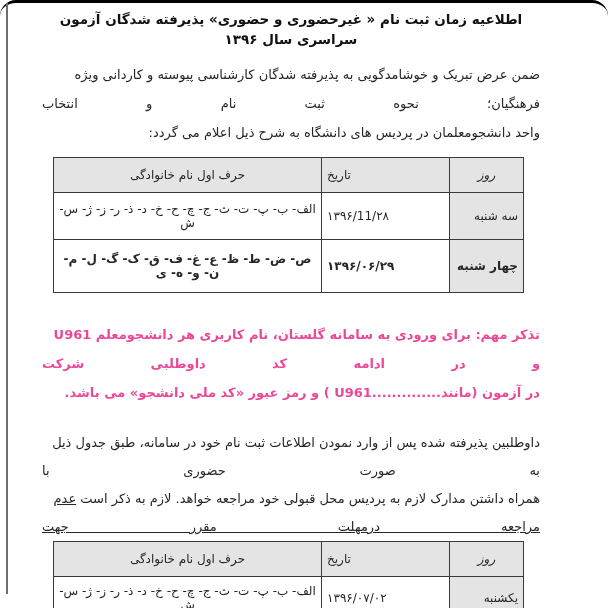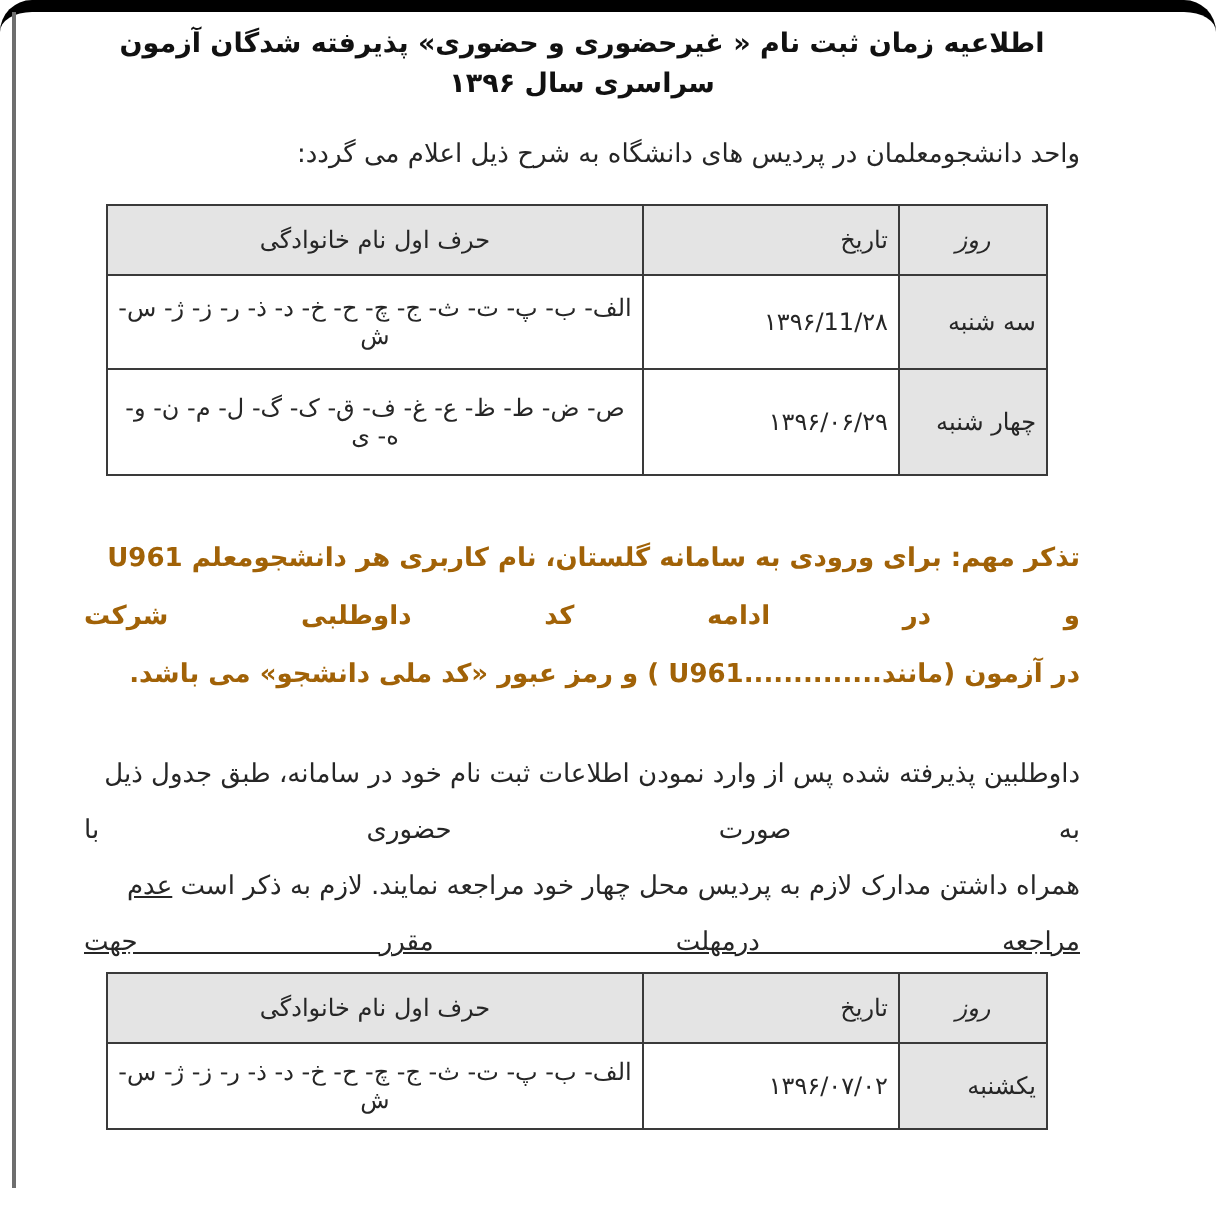--- a/index.html
+++ b/index.html
@@ -10,21 +10,21 @@
     color:#262626;
     overflow:hidden;
     direction:rtl;
   }
   .page{
     position:relative;
     width:608px;height:594px;
     box-sizing:border-box;
     padding:6px 68px 0 42px;
     background:#ffffff;
-    border-top:6px solid #000000;
+    border-top:3px solid #000000;
     border-radius:16px;
   }
   .page-edge{
     position:absolute;
     top:0;bottom:0;
     left:6px;
     width:2px;
     background:#6e6e6e;
   }
   .title{
@@ -33,57 +33,58 @@
     font-weight:bold;
     text-align:center;
     line-height:20px;
     color:#111111;
   }
   .para{margin:0;font-size:13px;line-height:29px;}
   .para .line{display:block;text-align:right;}
   .just{text-align:justify;text-align-last:justify;}
   .lastline{text-align:right;}
   .intro{margin-top:11px;}
-  .note{margin-top:27px;font-weight:bold;color:#a16207;}
+  .note{margin-top:27px;font-weight:bold;color:#ec4899;}
   .para2{margin-top:22px;line-height:28px;}
   .b{font-weight:bold;}
   .u{text-decoration:underline;}
   table.grid{
     border-collapse:collapse;
     table-layout:fixed;
     width:437px;
     margin:10px 16px 0 0;
     font-size:12px;
   }
   table.grid.t2{margin-top:0;}
   table.grid th, table.grid td{
     border:1px solid #3a3a3a;
     padding:2px 5px;
     vertical-align:middle;
     font-weight:normal;
   }
   .shade{background:#e4e4e4;}
   .c-day{width:63px;text-align:right;}
   th.c-day{text-align:center;font-style:italic;}
-  .c-date{width:117px;text-align:right;}
+  .c-date{width:117px;text-align:left;}
   .c-letters{width:257px;text-align:center;}
   tr.hrow th{height:30px;margin-left:15px;}
   tr.h42 td{height:42px;}
-  tr.h48 td{height:48px;}
+  tr.h48 td{height:48px;font-weight:bold;}
   tr.h38 td{height:38px;}
 </style>
 </head>
 <body>
 
 <div class="page">
   <div class="page-edge"></div>
 
   <h1 class="title">اطلاعیه زمان ثبت نام « غیرحضوری و حضوری» پذیرفته شدگان آزمون سراسری سال ۱۳۹۶</h1>
 
   <p class="para intro">
+    <span class="line just">ضمن عرض تبریک و خوشامدگویی به پذیرفته شدگان کارشناسی پیوسته و کاردانی ویژه فرهنگیان؛ نحوه ثبت نام و انتخاب</span>
     <span class="line lastline">واحد دانشجومعلمان در پردیس های دانشگاه به شرح ذیل اعلام می گردد:</span>
   </p>
 
   <table class="grid t1">
     <tbody>
         <tr class="hrow">
       <th class="c-day shade">روز</th>
       <th class="c-date shade">تاریخ</th>
       <th class="c-letters shade">حرف اول نام خانوادگی</th>
     </tr>
@@ -100,21 +101,21 @@
   </tbody>
     </table>
 
   <p class="para note">
     <span class="line just">تذکر مهم: برای ورودی به سامانه گلستان، نام کاربری هر دانشجومعلم U961 و در ادامه کد داوطلبی شرکت</span>
     <span class="line lastline">در آزمون (مانند..............U961 ) و رمز عبور «کد ملی دانشجو» می باشد.</span>
   </p>
 
   <p class="para para2">
     <span class="line just">داوطلبین پذیرفته شده پس از وارد نمودن اطلاعات ثبت نام خود در سامانه، طبق جدول ذیل به صورت حضوری با</span>
-    <span class="line just"><span>همراه داشتن مدارک لازم به پردیس محل چهار خود مراجعه نمایند. لازم به ذکر است </span><span class="u">عدم مراجعه درمهلت مقرر جهت</span></span>
+    <span class="line just"><span>همراه داشتن مدارک لازم به پردیس محل قبولی خود مراجعه خواهد. لازم به ذکر است </span><span class="u">عدم مراجعه درمهلت مقرر جهت</span></span>
   </p>
 
   <table class="grid t2">
     <tbody>
         <tr class="hrow">
       <th class="c-day shade">روز</th>
       <th class="c-date shade">تاریخ</th>
       <th class="c-letters shade">حرف اول نام خانوادگی</th>
     </tr>
     <tr class="h38">

